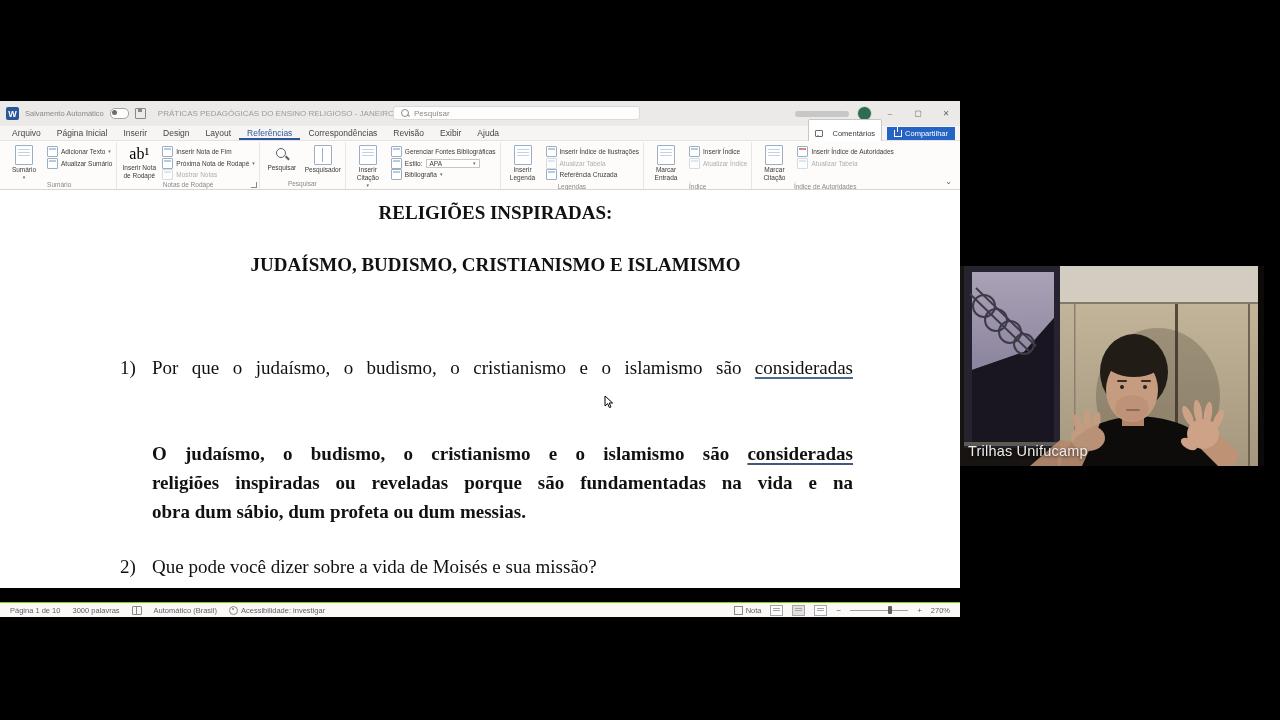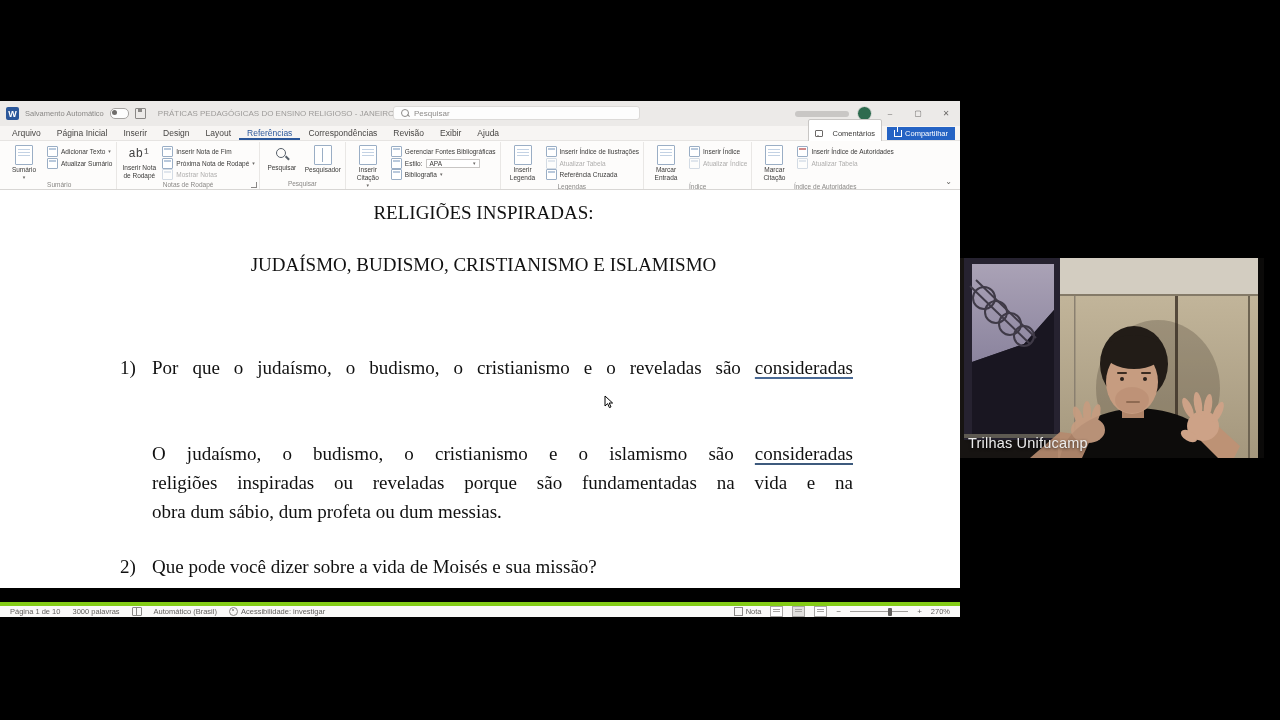--- a/index.html
+++ b/index.html
@@ -62,64 +62,64 @@
   .smallbtn.disabled{opacity:.42}
   .caret{font-size:5px;color:#6b6967;line-height:1}
   .mi{width:9px;height:9px;border:1px solid #9aaec5;background:#fff;border-radius:1px;flex:none;position:relative}
   .mi::after{content:"";position:absolute;left:1px;right:1px;top:1px;height:2px;background:#b9c9dc}
   .mi.red::after{background:#d08a8a}
   .bi{width:16px;height:18px;background:#fff;border:1px solid #9aaec5;border-radius:1px;position:relative;flex:none}
   .bi::after{content:"";position:absolute;left:2px;right:2px;top:3px;height:9px;
     background:repeating-linear-gradient(#c3d2e4 0 1px,transparent 1px 3px)}
   .bi.ab{border:none;background:none;width:auto;height:18px;display:flex;align-items:center}
   .bi.ab::after{display:none}
-  .ab-glyph{font-family:Liberation Mono, monospace;font-size:12px;color:#404040;line-height:1}
+  .ab-glyph{font-family:Liberation Serif, serif;font-size:16px;color:#000000;line-height:1}
   .bi.search{border:none;background:none}
   .bi.search::after{display:none}
   .bi.search::before{content:"";position:absolute;left:2px;top:3px;width:8px;height:8px;border:1.6px solid #57606a;border-radius:50%}
   .lens-handle{position:absolute;left:11px;top:12px;width:5px;height:1.6px;background:#57606a;transform:rotate(45deg)}
   .bi.book{background:#fff}
   .bi.book::after{background:none;border-left:1px solid #9aaec5;left:7px;top:2px;bottom:2px;height:auto;width:0}
   .combo-box{width:54px;height:9px;border:1px solid #c8c6c4;background:#fff;font-size:6.5px;color:#3b3a39;
     display:flex;align-items:center;justify-content:space-between;padding:0 3px;box-sizing:border-box}
   .ribbon-collapse{position:absolute;right:8px;bottom:3px;font-size:8px;color:#605e5c;line-height:1}
 
   
   .docarea{position:absolute;left:0;top:89px;width:960px;height:398px;background:#fff;overflow:hidden;
     font-family:"Liberation Serif","DejaVu Serif",serif;color:#111;font-size:19px;line-height:29px}
-  .heading{position:absolute;left:116px;width:735px;text-align:center;font-weight:normal}
+  .heading{position:absolute;left:128px;width:735px;text-align:center;font-weight:bold}
   .qnum{position:absolute;left:120px;width:30px}
   .qtext{position:absolute;left:152px;width:701px}
   .jline{text-align:justify;text-align-last:justify}
   .ul-blue{text-decoration:underline;text-decoration-color:#4a6a96;text-decoration-thickness:1.5px;text-underline-offset:3px}
   .ul-dark{text-decoration:underline;text-decoration-color:#3d5a7d;text-decoration-thickness:2px;text-underline-offset:3px}
-  .answer{font-weight:normal}
+  .answer{font-weight:bold}
   .cursor-arrow{position:absolute;left:604px;top:205px}
 
   
   .letterbox{position:absolute;left:0;top:487px;width:960px;height:14px;background:#000}
   .statusbar{position:absolute;left:0;top:501px;width:960px;height:15px;background:#faf9f8;
-    border-top:4px solid #84cc16;display:flex;align-items:center;font-size:7.5px;color:#605e5c;
+    border-top:1px solid #84cc16;display:flex;align-items:center;font-size:7.5px;color:#605e5c;
     padding:0 10px;box-sizing:border-box;gap:12px}
   .sb-right{margin-left:auto;display:flex;align-items:center;gap:9px}
   .sb-item{display:flex;align-items:center;gap:3px;white-space:nowrap}
   .proof-ic{width:8px;height:7px;border:1px solid #8a8886;border-radius:1px;position:relative}
   .proof-ic::after{content:"";position:absolute;left:3px;top:0;bottom:0;width:1px;background:#8a8886}
   .acc-ic{width:7px;height:7px;border:1px solid #8a8886;border-radius:50%;position:relative}
   .acc-ic::after{content:"";position:absolute;left:2px;top:1px;width:2px;height:2px;border-radius:50%;background:#8a8886}
   .focus-ic{width:7px;height:7px;border:1px solid #8a8886;position:relative}
   .view-ic{width:11px;height:9px;border:1px solid #a8a6a4;background:#fff;position:relative}
   .view-ic.sel{background:#e1dfdd}
   .view-ic::after{content:"";position:absolute;left:2px;right:2px;top:2px;height:1px;background:#a8a6a4;box-shadow:0 2px 0 #a8a6a4}
   .zoom-track{width:58px;height:1px;background:#a19f9d;position:relative}
   .zoom-knob{position:absolute;left:65%;top:-3.5px;width:4px;height:8px;background:#605e5c;border-radius:1px}
   .zoom-sign{font-size:8px;color:#605e5c}
 
   
-  .video{position:absolute;left:960px;top:258px;width:304px;height:200px;background:#c2410c;overflow:hidden}
+  .video{position:absolute;left:960px;top:266px;width:304px;height:200px;background:#c2410c;overflow:hidden}
   .cam-label{position:absolute;left:8px;bottom:7px;font-size:14.5px;color:#ededed;
     text-shadow:0 1px 3px rgba(0,0,0,.7);letter-spacing:.2px}
 </style>
 </head>
 <body>
 
 <div class="stage">
 
   <div class="word">
 
@@ -332,21 +332,21 @@
 
       <span class="ribbon-collapse">⌄</span>
     </div>
 
     <div class="docarea">
       <div class="heading" style="top:8px">RELIGIÕES INSPIRADAS:</div>
       <div class="heading" style="top:60px">JUDAÍSMO, BUDISMO, CRISTIANISMO E ISLAMISMO</div>
 
       <div class="qnum" style="top:163px">1)</div>
       <div class="qtext" style="top:163px">
-        <div class="jline"><span>Por que o judaísmo, o budismo, o cristianismo e o reveladas são </span><span class="ul-blue">consideradas</span></div>
+        <div class="jline"><span>Por que o judaísmo, o budismo, o cristianismo e o islamismo são </span><span class="ul-blue">consideradas</span></div>
       </div>
 
       <div class="qtext answer" style="top:249px">
         <div class="jline"><span>O judaísmo, o budismo, o cristianismo e o islamismo são </span><span class="ul-dark">consideradas</span></div>
         <div class="jline">religiões inspiradas ou reveladas porque são fundamentadas na vida e na</div>
         <div>obra dum sábio, dum profeta ou dum messias.</div>
       </div>
 
       <div class="qnum" style="top:362px">2)</div>
       <div class="qtext" style="top:362px">Que pode você dizer sobre a vida de Moisés e sua missão?</div>

